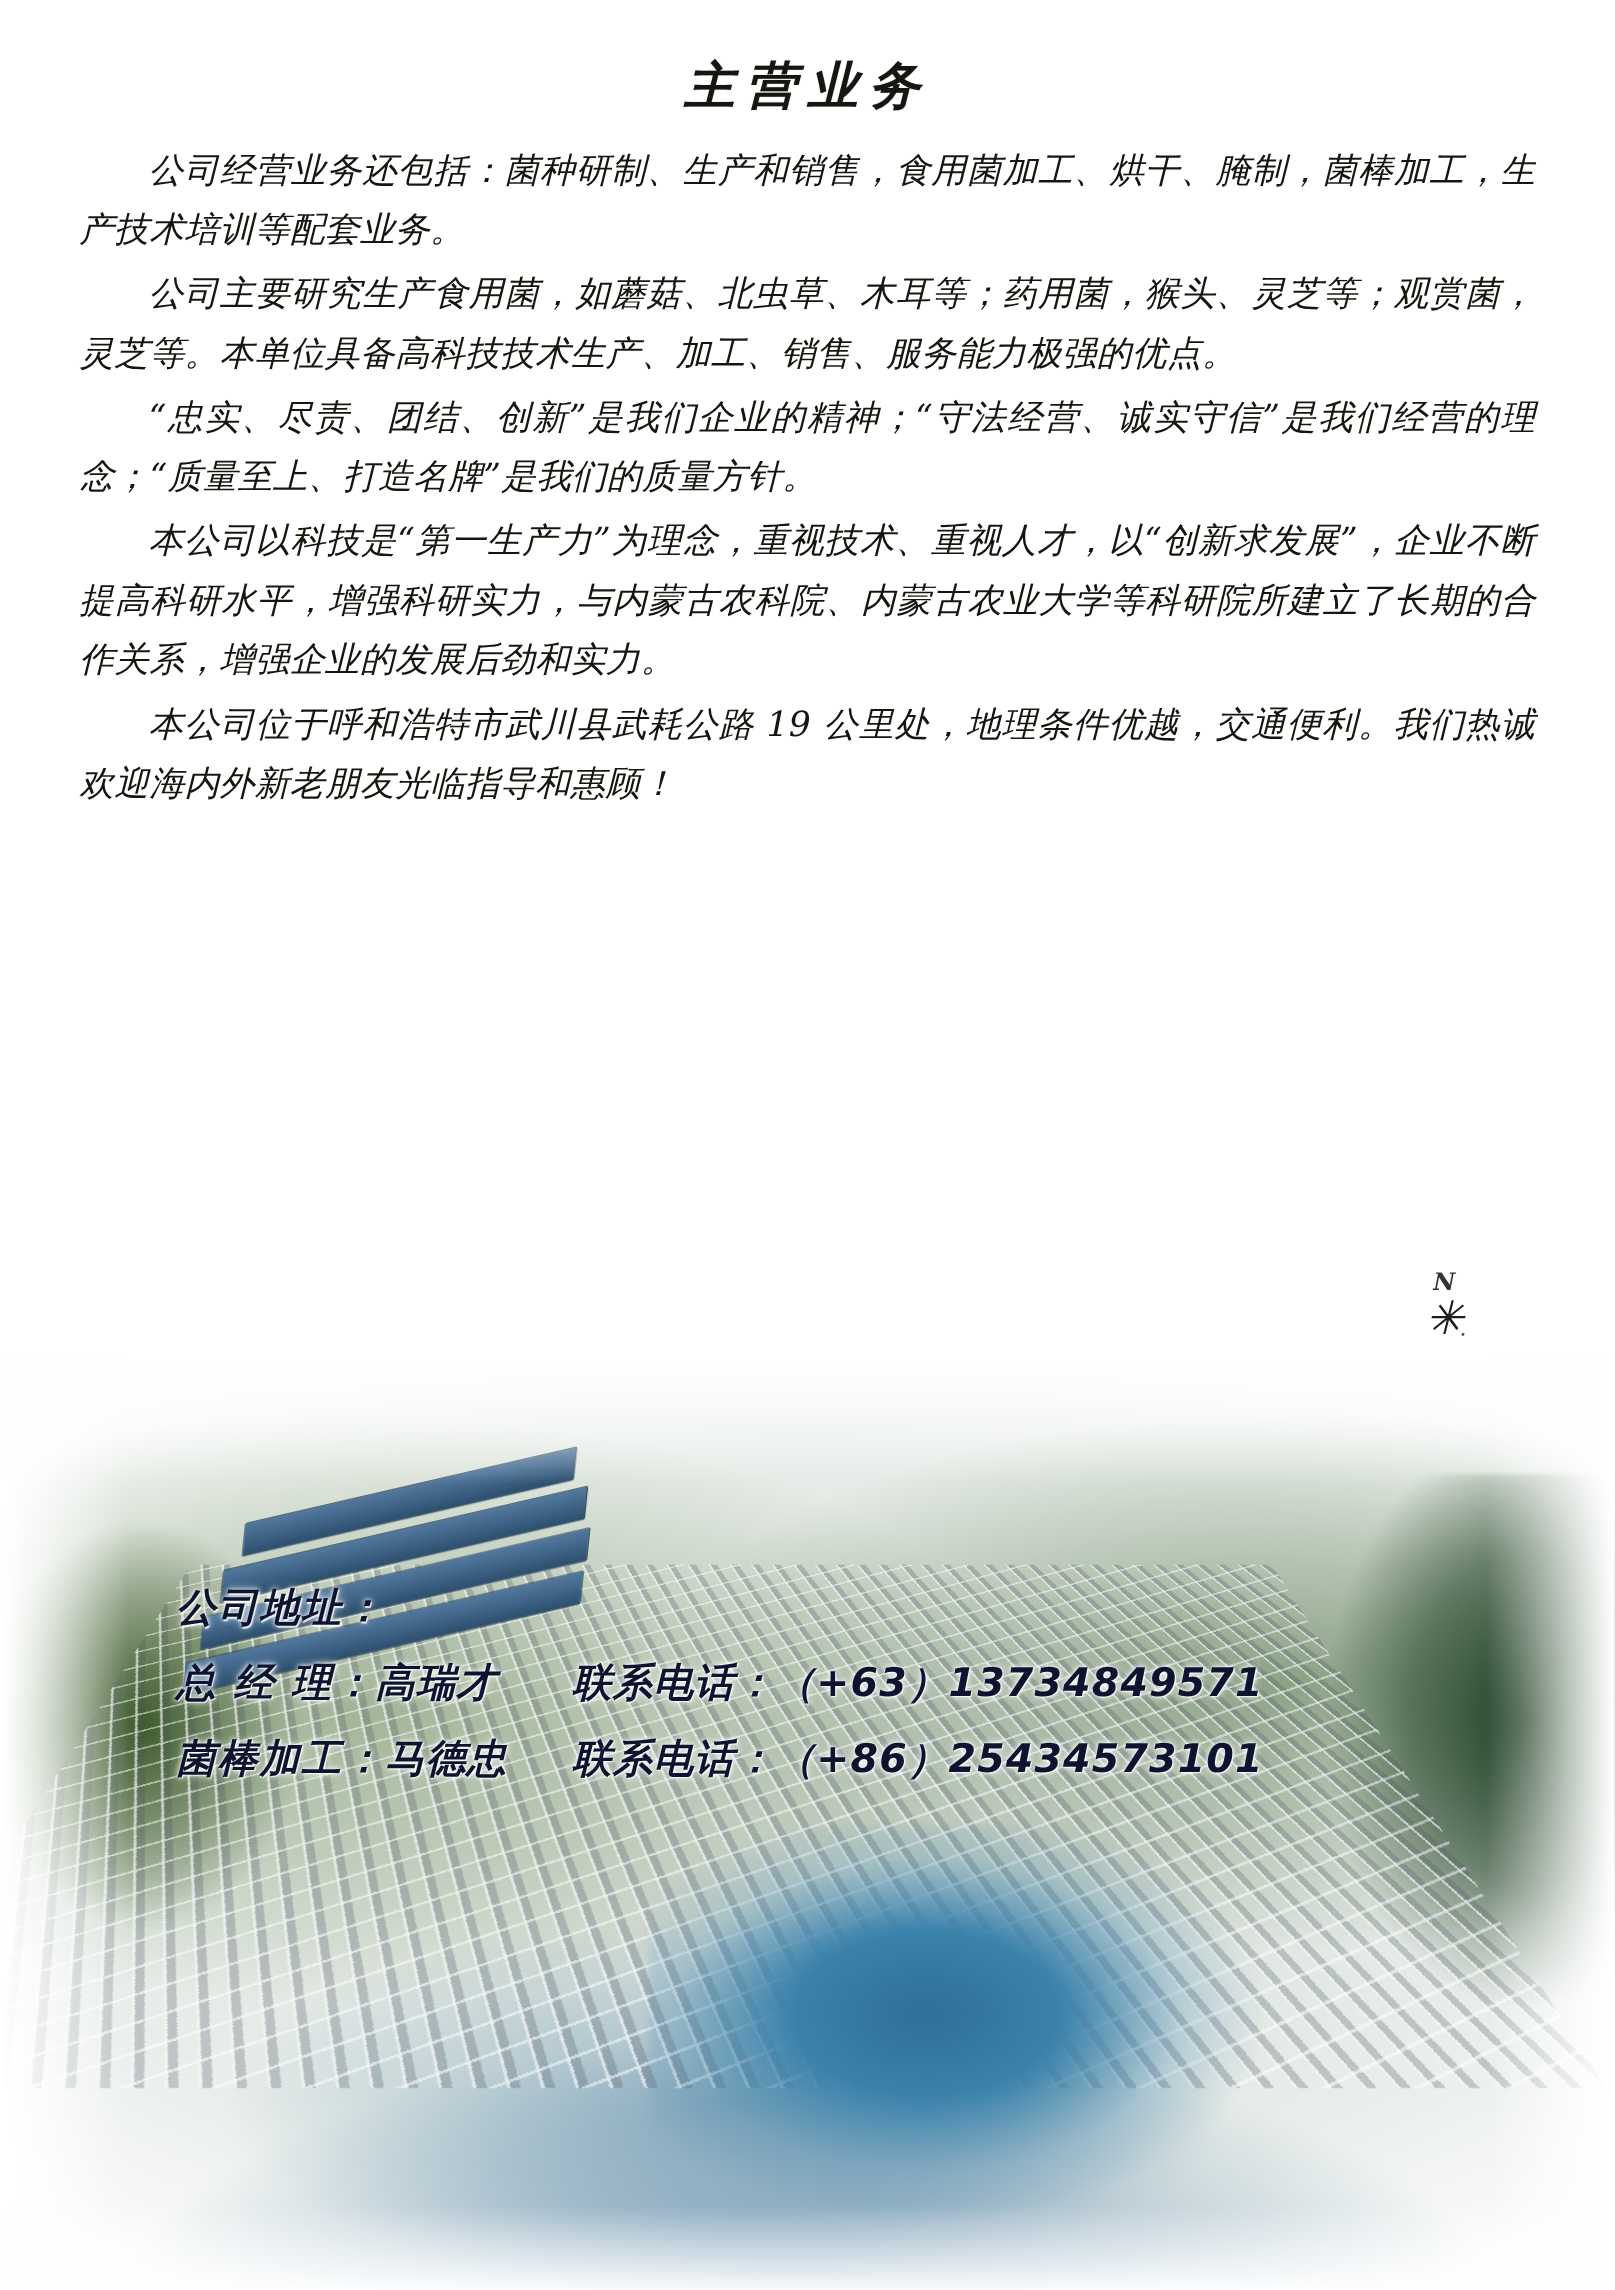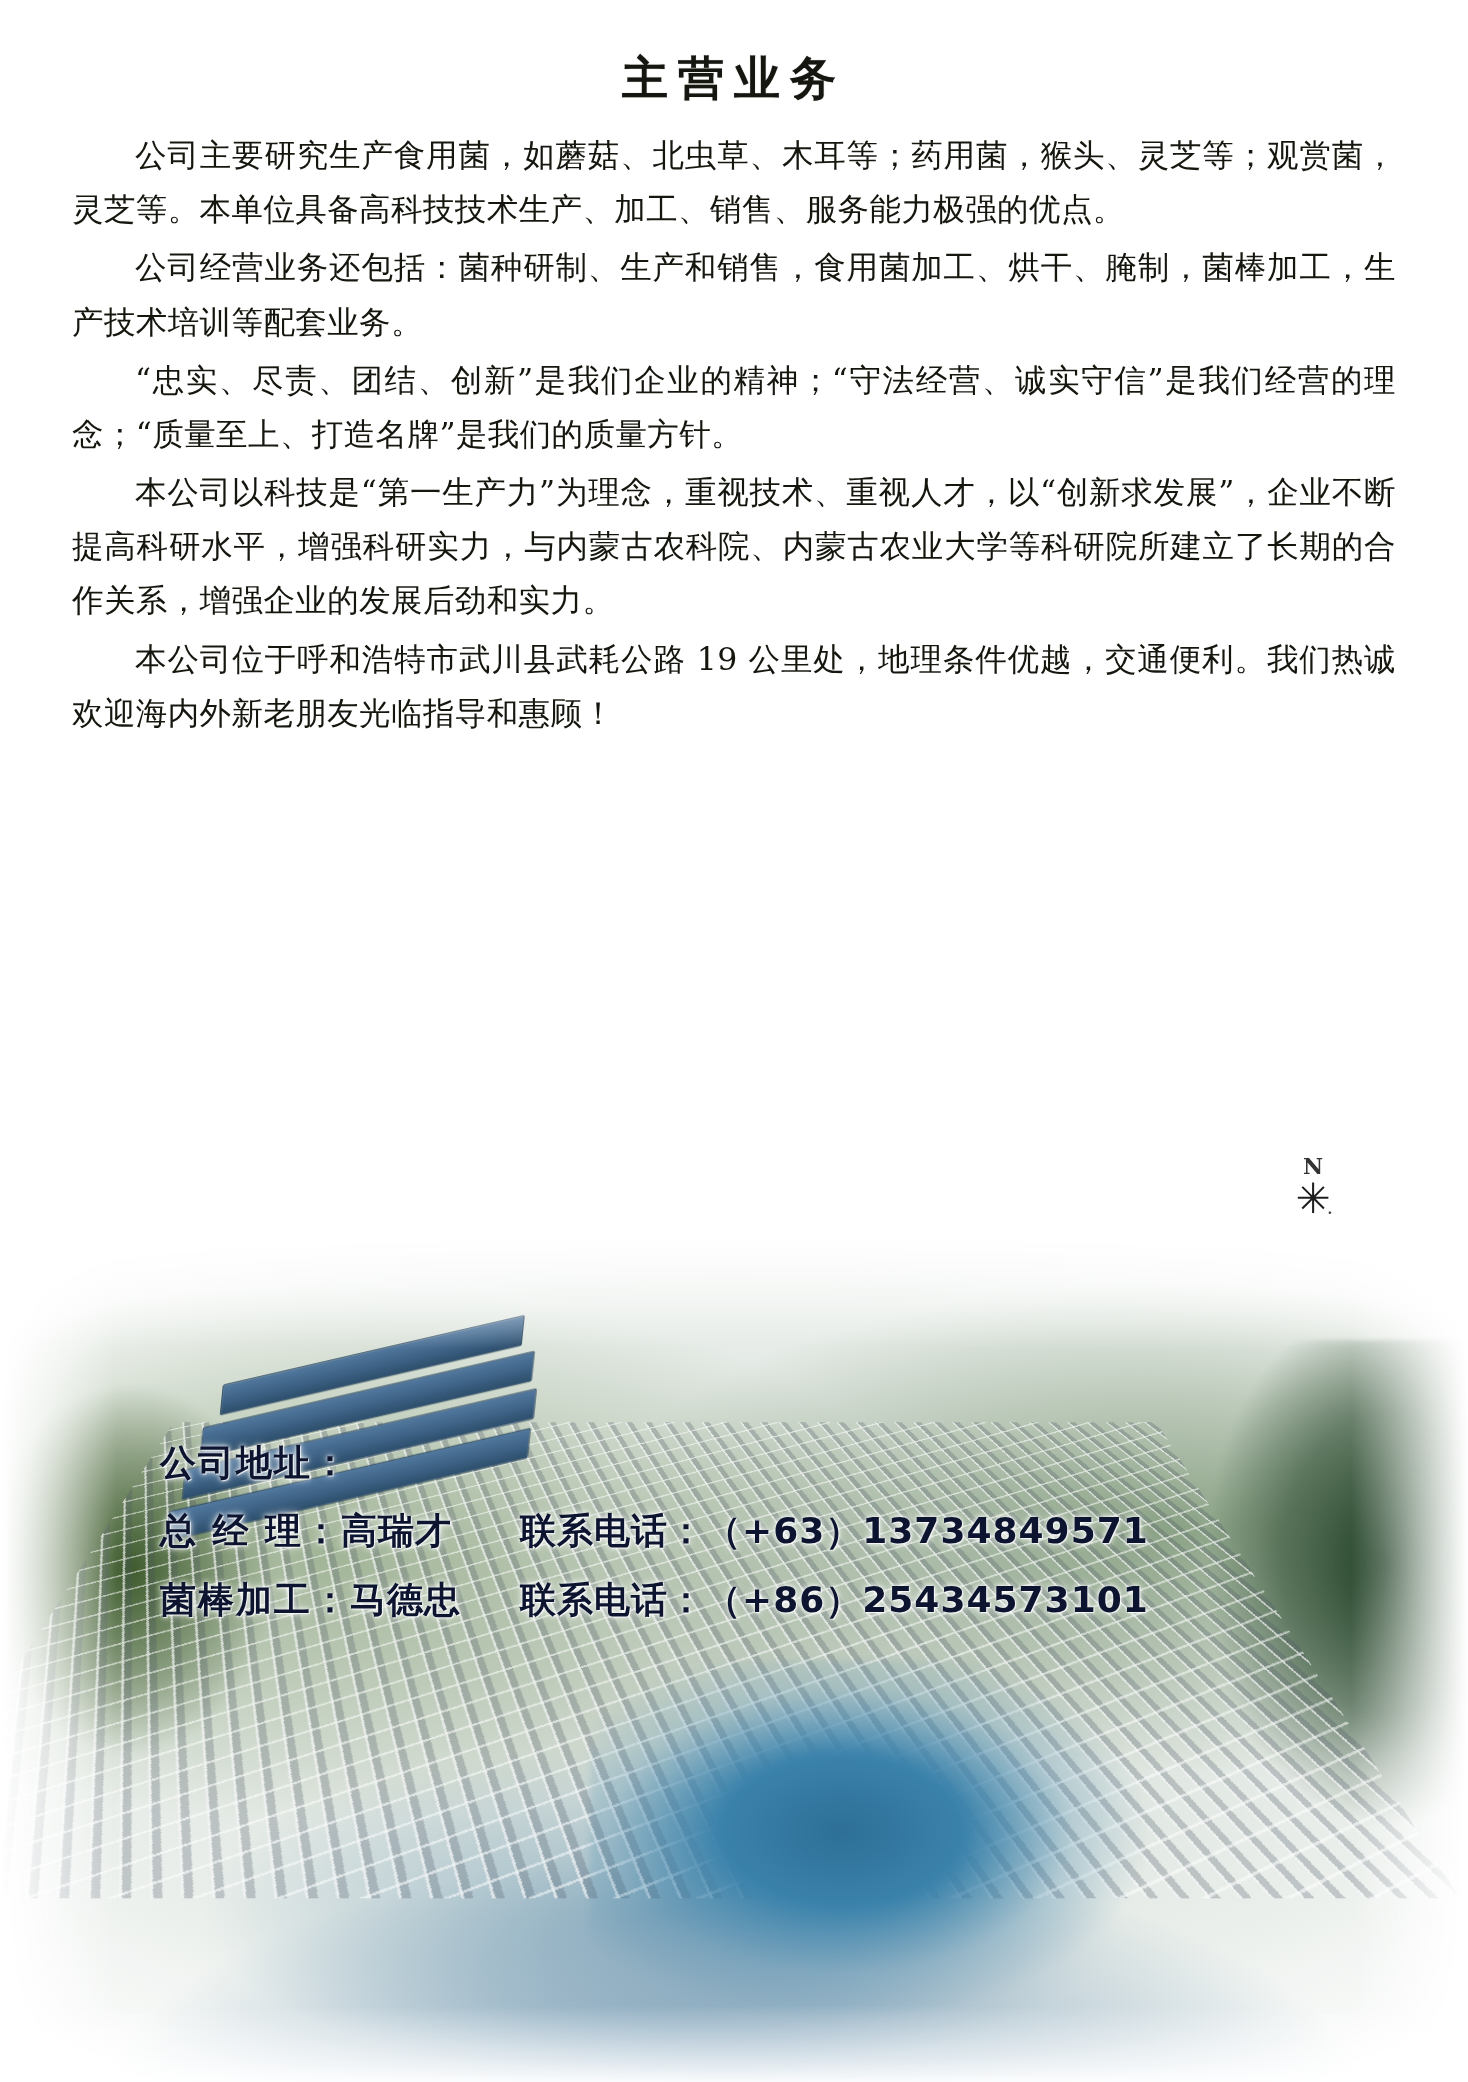--- a/index.html
+++ b/index.html
@@ -13,20 +13,21 @@
     font-family: "DejaVu Serif", serif;
     color: #1a1a1a;
     overflow: hidden;
     position: relative;
   }
   .page {
     position: relative;
     width: 1468px;
     height: 1581px;
     box-sizing: border-box;
+    font-style: italic;
   }
 
   
   .title {
     text-align: center;
     font-family: "DejaVu Serif", serif;
     font-weight: bold;
     font-size: 46px;
     letter-spacing: 10px;
     color: #15160f;
@@ -220,22 +221,22 @@
   }
 </style>
 </head>
 <body>
 
 <div class="page">
 
   <h1 class="title">主营业务</h1>
 
   <div class="article">
+    <p class="para">公司经营业务还包括：菌种研制、生产和销售，食用菌加工、烘干、腌制，菌棒加工，生产技术培训等配套业务。</p>
     <p class="para">公司主要研究生产食用菌，如蘑菇、北虫草、木耳等；药用菌，猴头、灵芝等；观赏菌，灵芝等。本单位具备高科技技术生产、加工、销售、服务能力极强的优点。</p>
-    <p class="para">公司经营业务还包括：菌种研制、生产和销售，食用菌加工、烘干、腌制，菌棒加工，生产技术培训等配套业务。</p>
     <p class="para">“忠实、尽责、团结、创新”是我们企业的精神；“守法经营、诚实守信”是我们经营的理念；“质量至上、打造名牌”是我们的质量方针。</p>
     <p class="para">本公司以科技是“第一生产力”为理念，重视技术、重视人才，以“创新求发展”，企业不断提高科研水平，增强科研实力，与内蒙古农科院、内蒙古农业大学等科研院所建立了长期的合作关系，增强企业的发展后劲和实力。</p>
     <p class="para">本公司位于呼和浩特市武川县武耗公路 19 公里处，地理条件优越，交通便利。我们热诚欢迎海内外新老朋友光临指导和惠顾！</p>
   </div>
 
   <div class="figure-wrap">
 
     <div class="compass">
       <span class="n-letter">N</span>
       <span class="star">✳</span>

